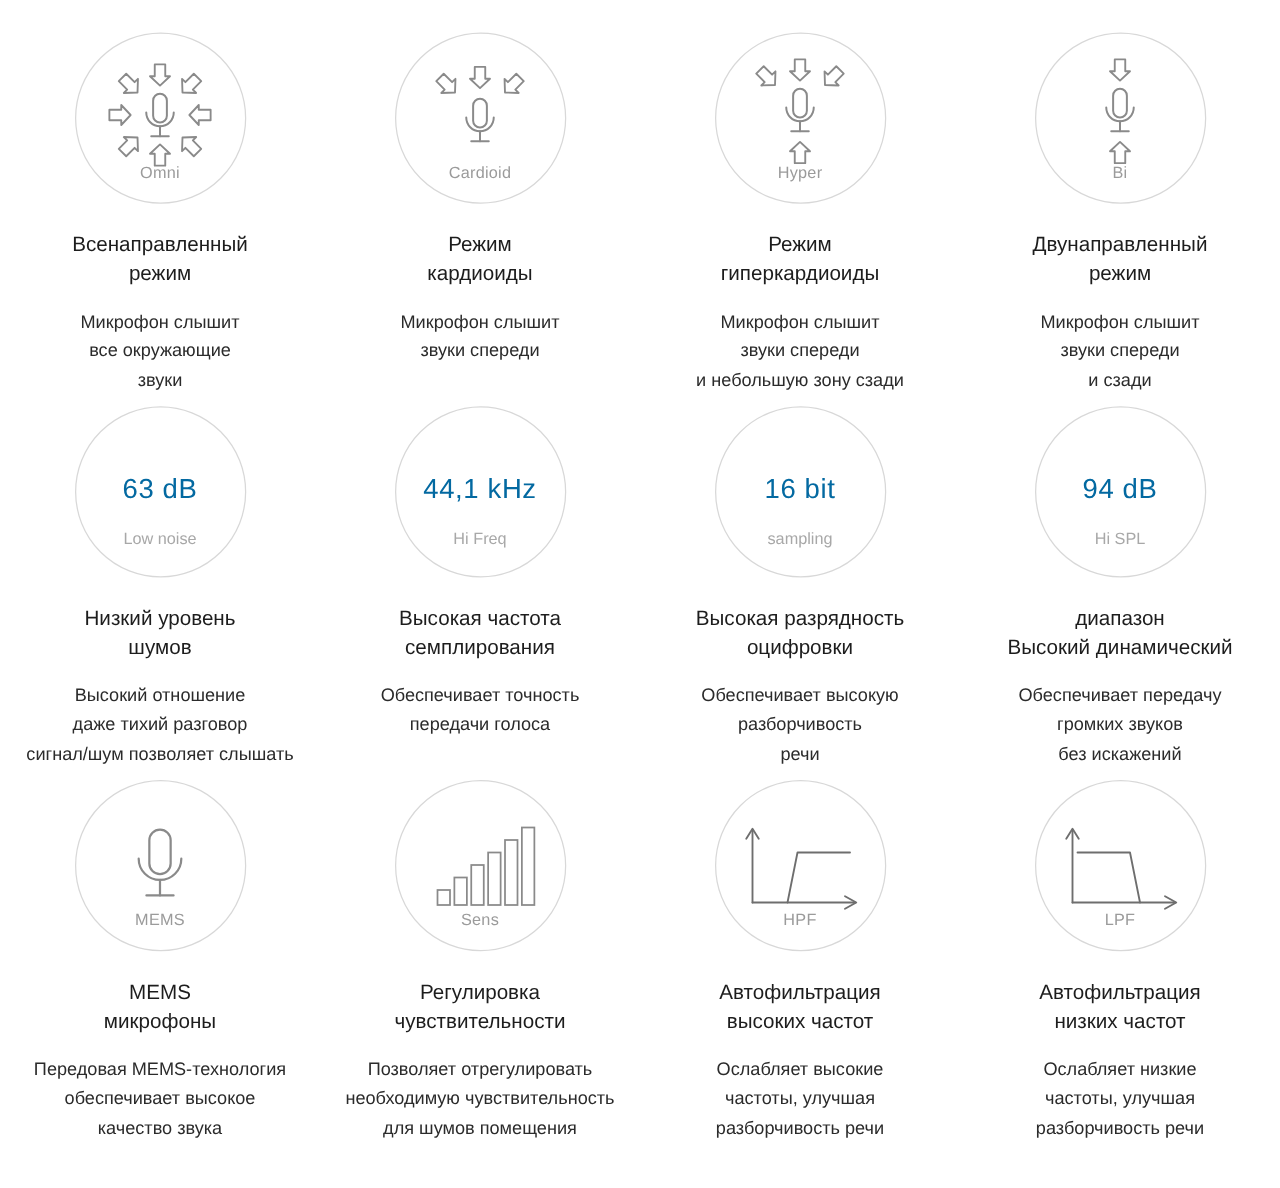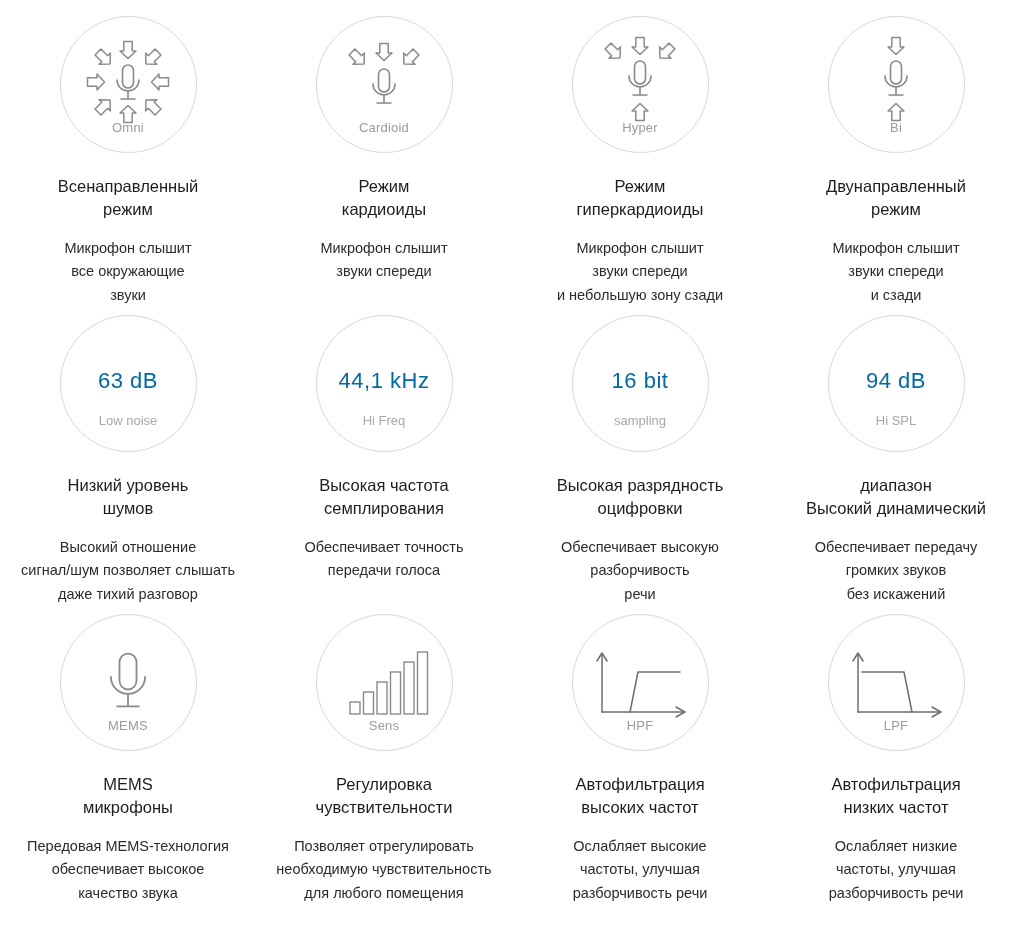--- a/index.html
+++ b/index.html
@@ -12,21 +12,21 @@
     height: 950px;
     font-family: "Liberation Sans", sans-serif;
     color: #1a1a1a;
     overflow: hidden;
   }
   #grid {
     width: 1024px;
     display: grid;
     grid-template-columns: repeat(4, 256px);
     grid-template-rows: 299px 299px 299px;
-    padding-top: 16px;
+    padding-top: 26px;
     box-sizing: border-box;
   }
   .cell {
     display: flex;
     flex-direction: column;
     align-items: center;
     text-align: center;
   }
   .circle {
     width: 137px;
@@ -214,22 +214,22 @@
       <div class="circle">
         <div class="spec-value">63 dB</div>
         <div class="spec-caption">Low noise</div>
       </div>
       <div class="title">
         <span class="line">Низкий уровень</span>
         <span class="line">шумов</span>
       </div>
       <div class="desc">
         <span class="line">Высокий отношение</span>
+        <span class="line">даже тихий разговор</span>
         <span class="line">сигнал/шум позволяет слышать</span>
-        <span class="line">даже тихий разговор</span>
       </div>
     </div>
     <div class="cell">
       <div class="circle">
         <div class="spec-value">44,1 kHz</div>
         <div class="spec-caption">Hi Freq</div>
       </div>
       <div class="title">
         <span class="line">Высокая частота</span>
         <span class="line">семплирования</span>
@@ -307,21 +307,21 @@
         </div>
         <div class="circle-caption">Sens</div>
       </div>
       <div class="title">
         <span class="line">Регулировка</span>
         <span class="line">чувствительности</span>
       </div>
       <div class="desc">
         <span class="line">Позволяет отрегулировать</span>
         <span class="line">необходимую чувствительность</span>
-        <span class="line">для любого помещения</span>
+        <span class="line">для шумов помещения</span>
       </div>
     </div>
     <div class="cell">
       <div class="circle">
         <div class="icon-wrap">
           <svg width="120" height="110" viewBox="0 0 120 110">
             <g fill="none" stroke="#6e6e6e" stroke-width="1.5" stroke-linecap="round" stroke-linejoin="round">
          <line x1="22" y1="84" x2="22" y2="26"></line>
          <polyline points="17,33 22,25 27,33"></polyline>
          <line x1="22" y1="84" x2="104" y2="84"></line>

